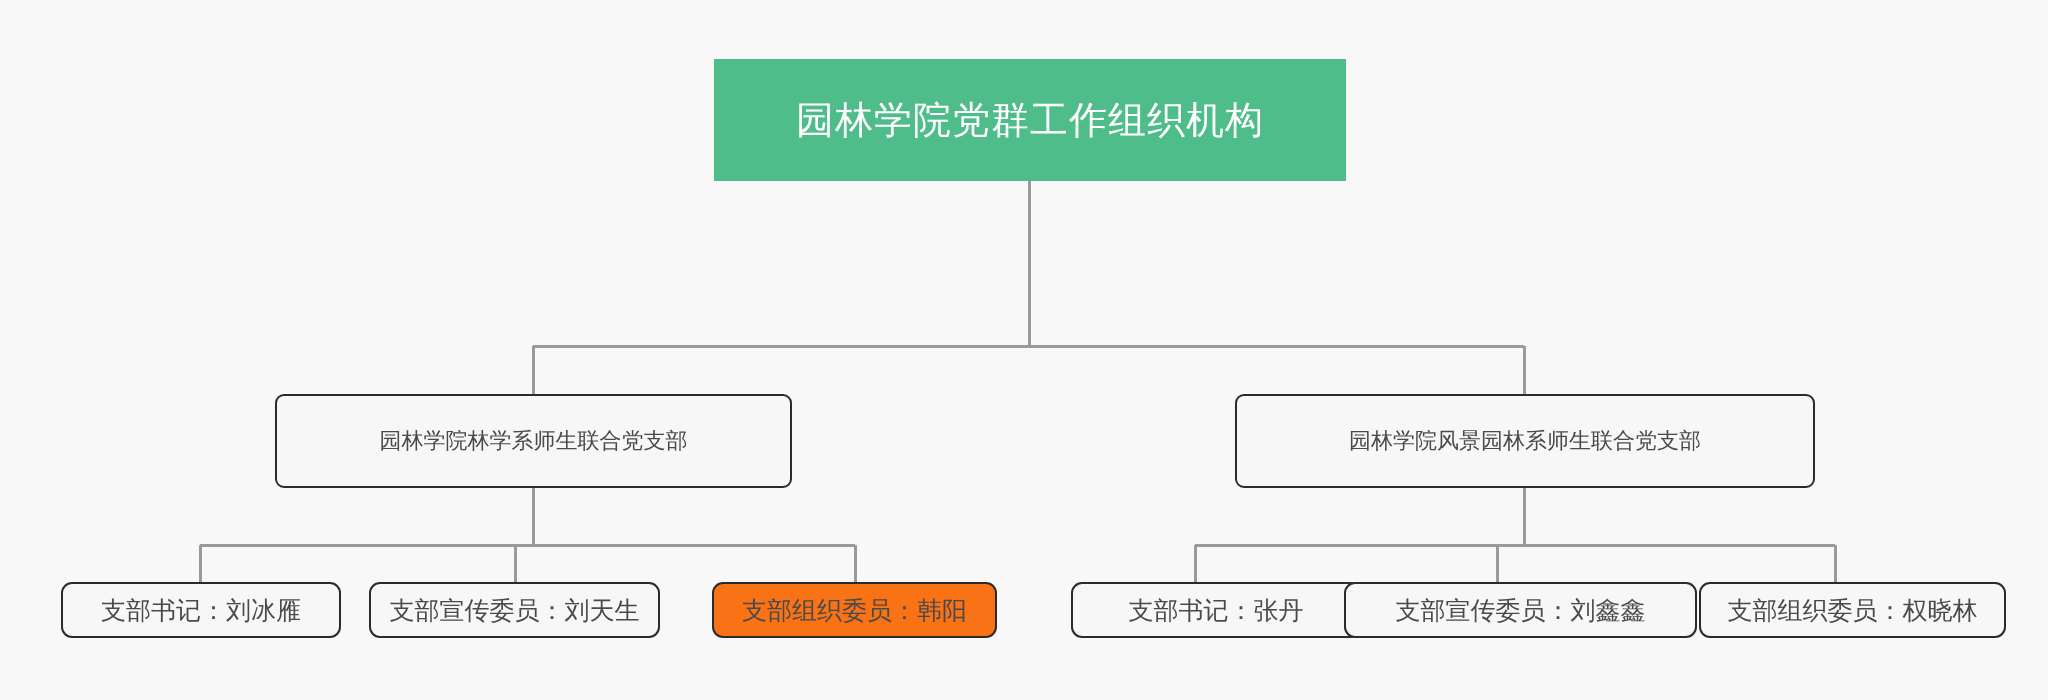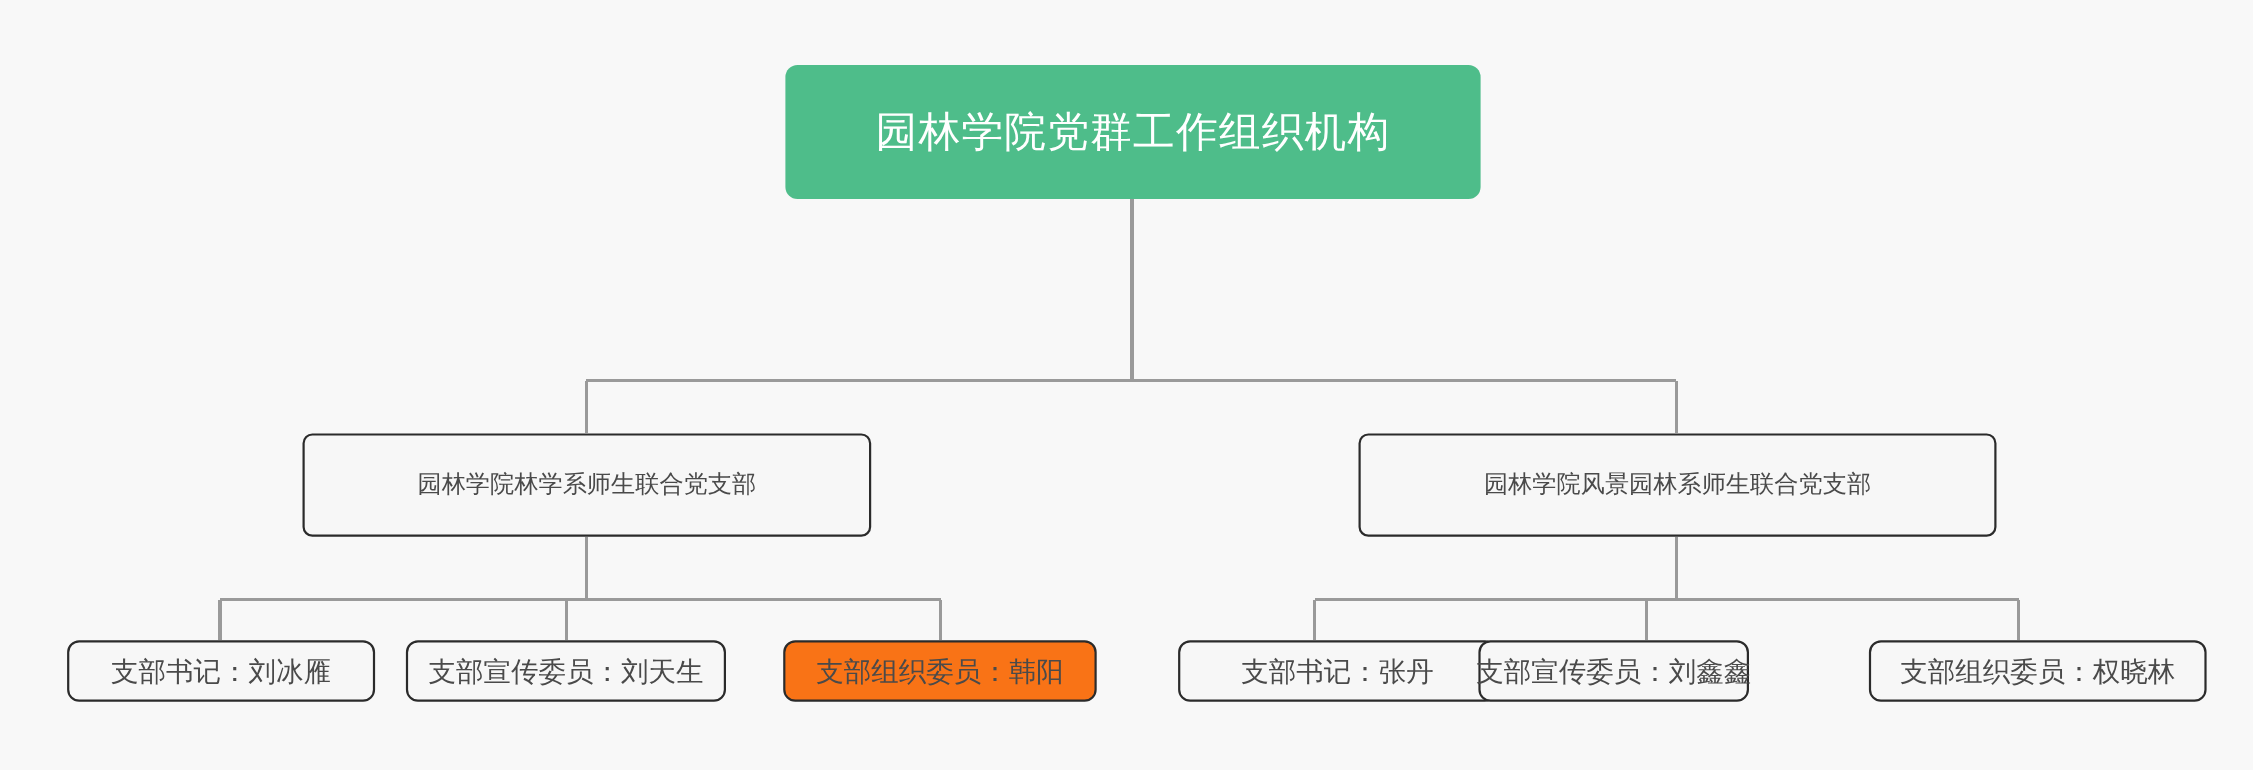--- a/index.html
+++ b/index.html
@@ -39,21 +39,21 @@
     display: flex;
     align-items: center;
     justify-content: center;
     text-align: center;
     white-space: nowrap;
   }
 
   
   .node-root {
     background: #4ebd8a;
-    border-radius: 11px;
+    border-radius: 0;
     color: #ffffff;
     font-size: 38px;
     letter-spacing: 1px;
     left: 714px;
     top: 59px;
     width: 632px;
     height: 122px;
   }
 
   
@@ -84,21 +84,21 @@
     border-radius: 11px;
     color: #4a4a4a;
     font-size: 25px;
     height: 56px;
     top: 582px;
   }
   .node-leaf.l0 { left: 61px;   width: 280px; }
   .node-leaf.l1 { left: 369px;  width: 291px; }
   .node-leaf.l2 { left: 712px;  width: 285px; }
   .node-leaf.l3 { left: 1071px; width: 290px; }
-  .node-leaf.l4 { left: 1344px; width: 246px; }
+  .node-leaf.l4 { left: 1344px; width: 353px; }
   .node-leaf.l5 { left: 1679px; width: 307px; }
 
   .node-label {
     display: block;
     line-height: 1;
   }
 </style>
 </head>
 <body style="background: rgb(248, 248, 248);">
 

